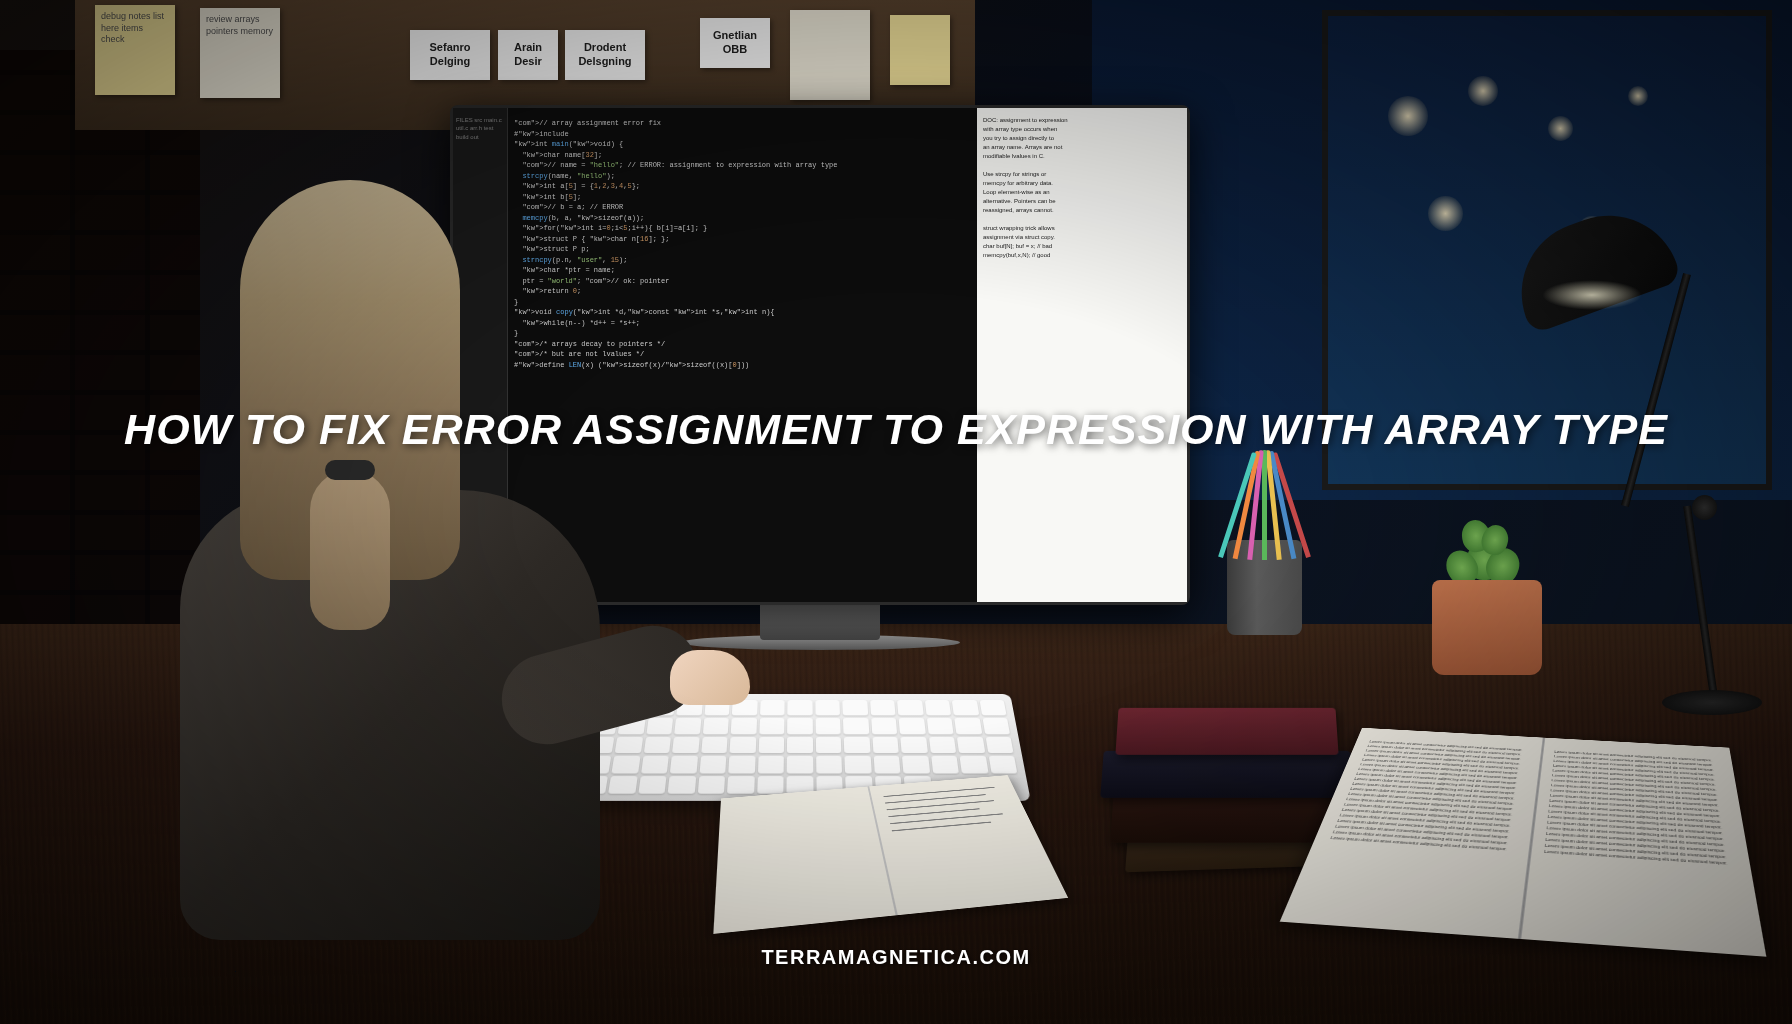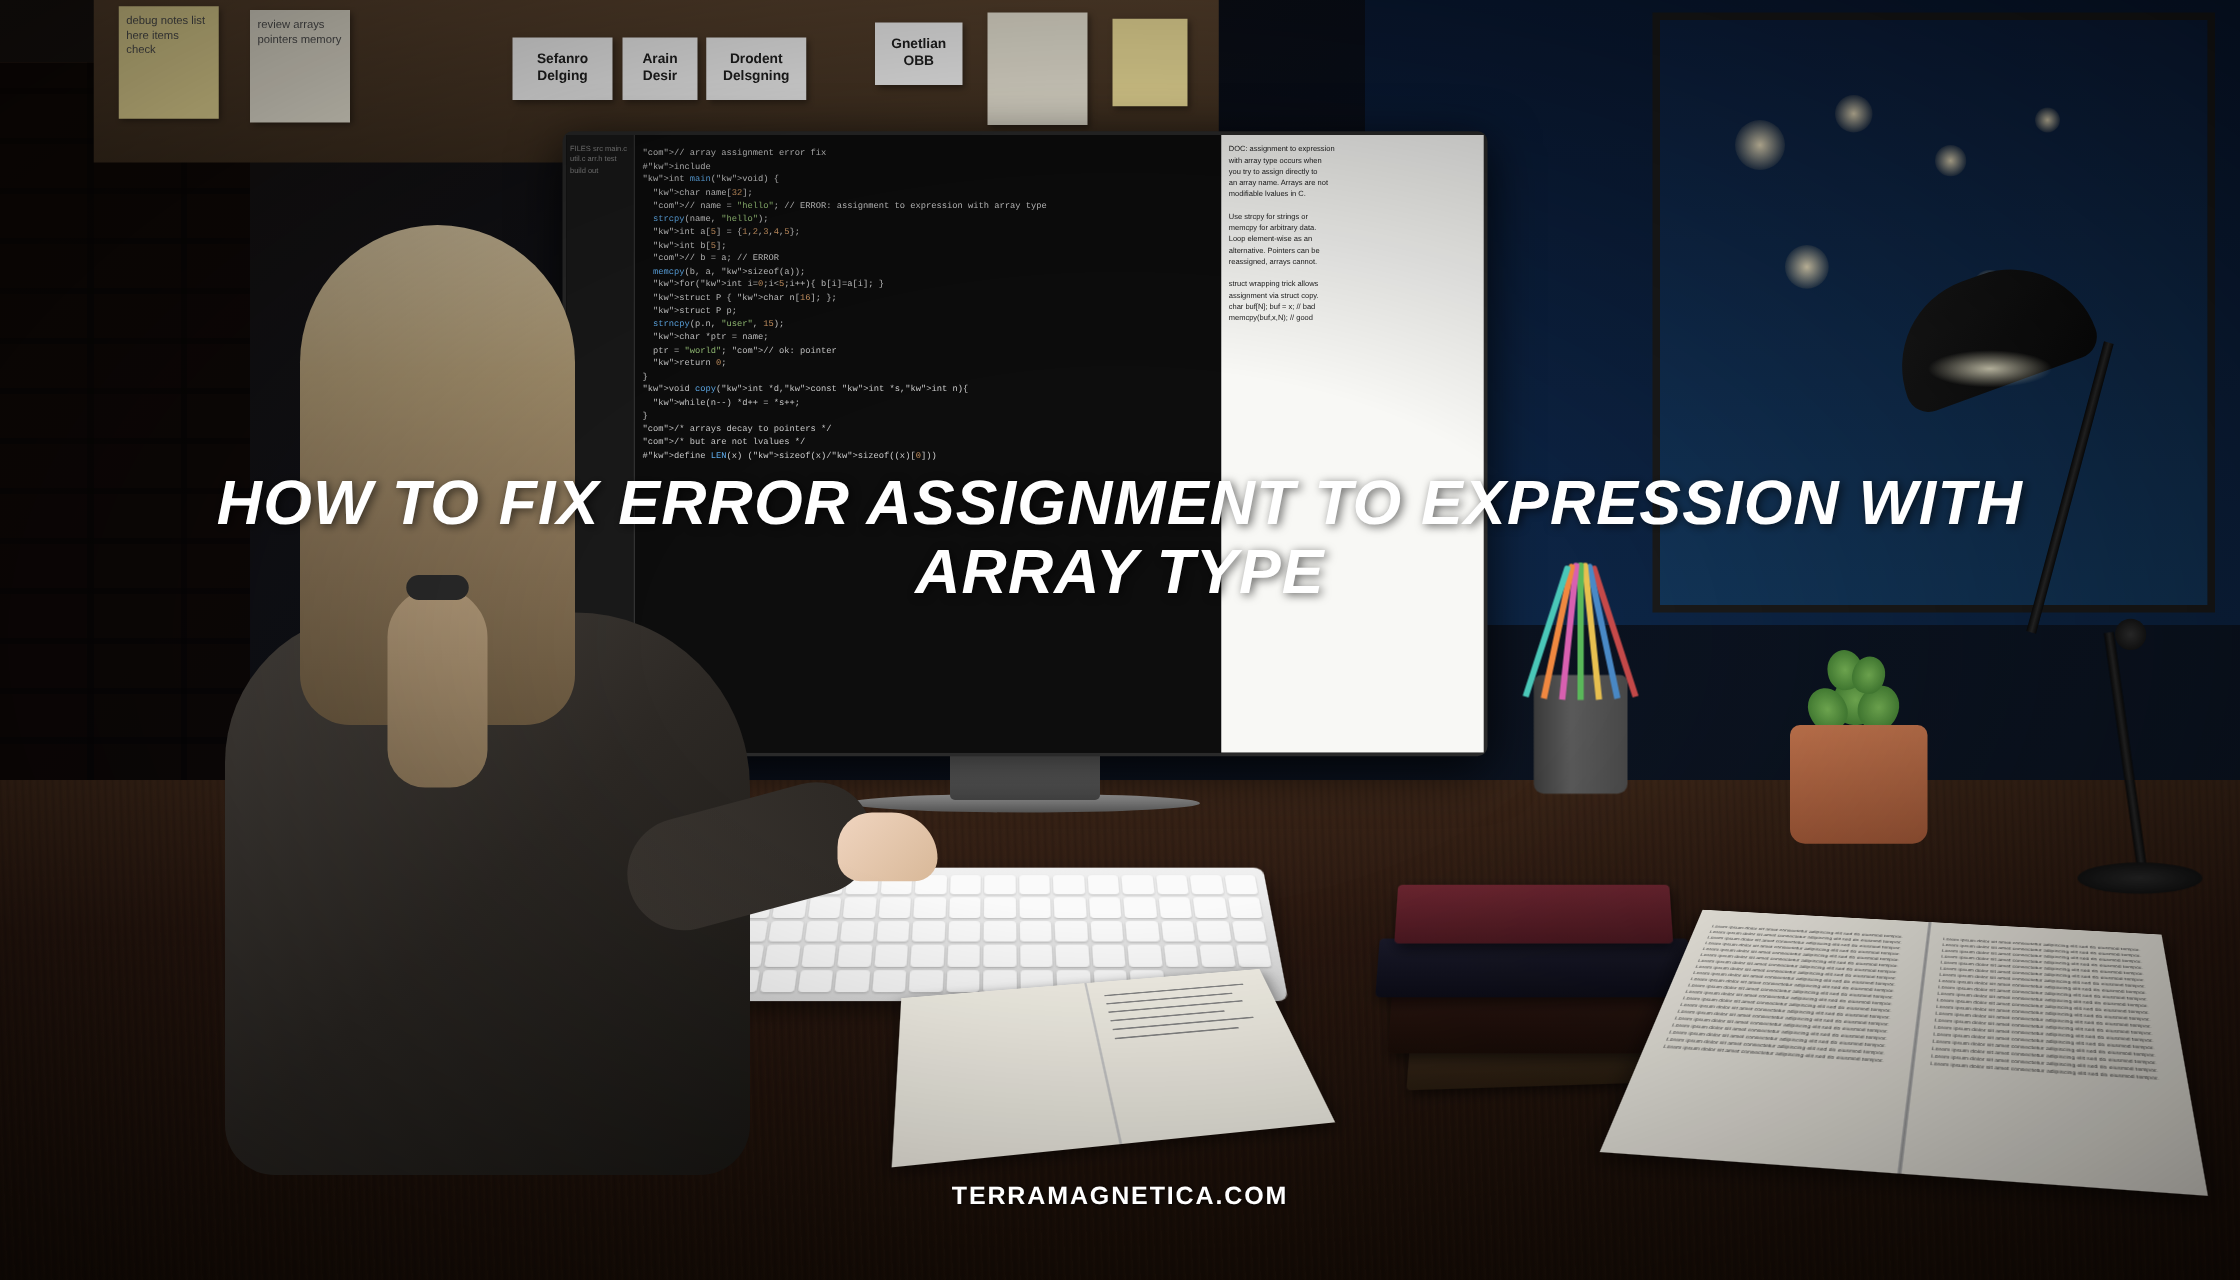--- a/index.html
+++ b/index.html
@@ -517,21 +517,21 @@
       border-radius: 50% 50% 45% 45%;
     }
     
     
     .headline {
       position: absolute;
       left: 50%;
       top: 42%;
       transform: translate(-50%, -50%);
       color: #ffffff;
-      font-size: 50px;
+      font-size: 43px;
       font-weight: 900;
       font-style: italic;
       text-align: center;
       line-height: 1.1;
       letter-spacing: 1px;
       text-shadow: 2px 2px 8px rgba(0,0,0,0.6);
       width: 90%;
       font-family: Arial, sans-serif;
     }
     

